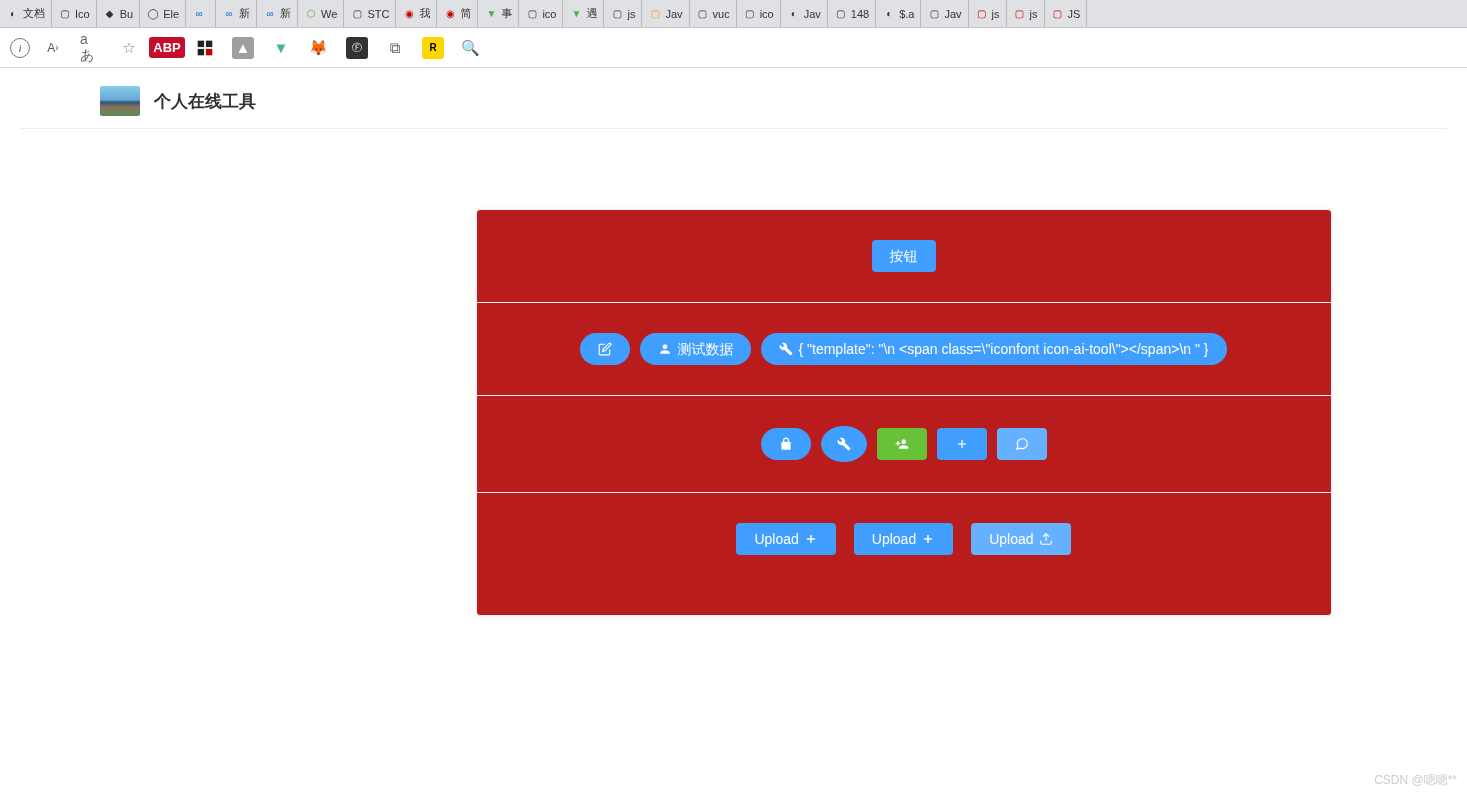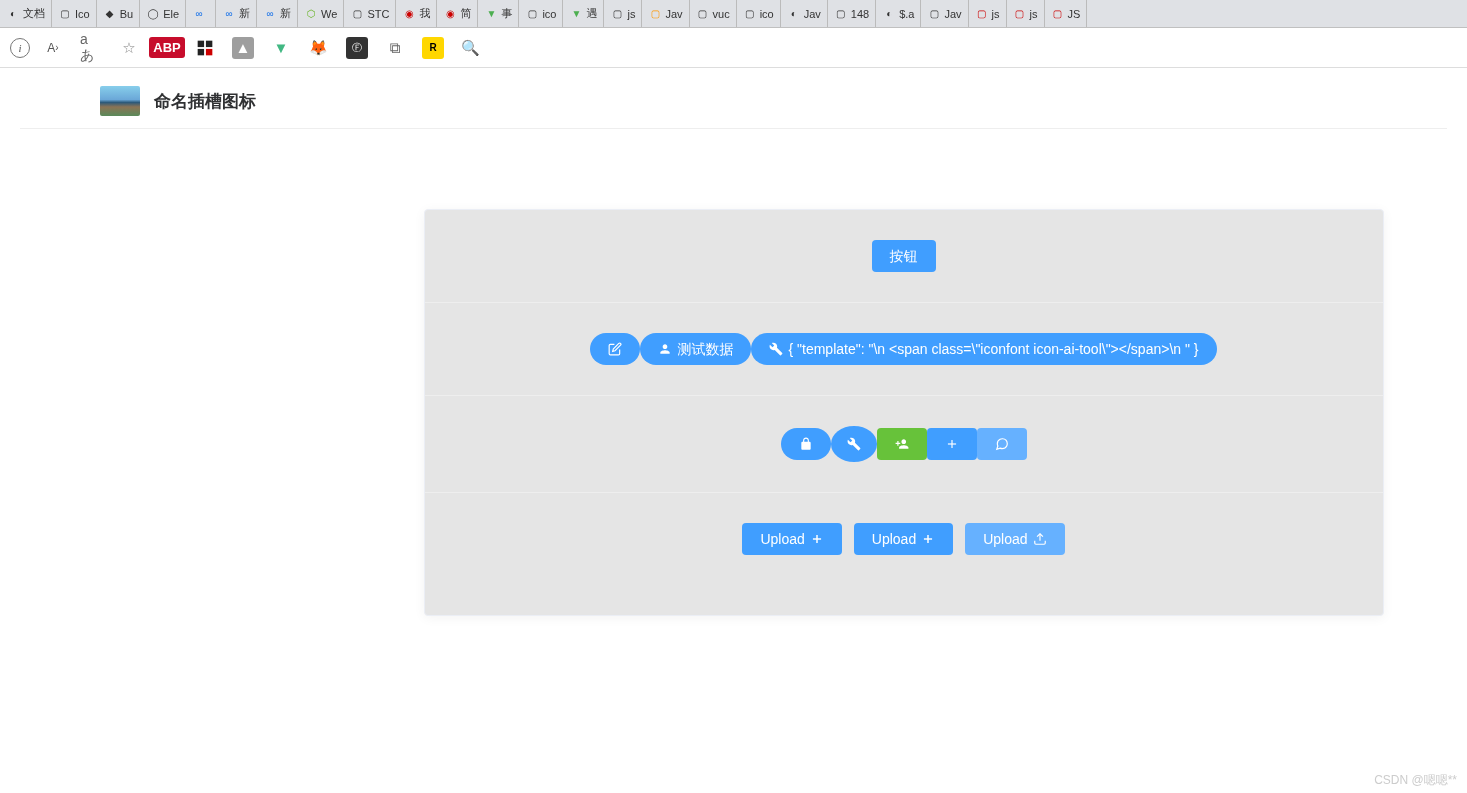--- a/index.html
+++ b/index.html
@@ -118,22 +118,22 @@
     }
     
     .main-wrap {
       display: flex;
       justify-content: center;
       margin-top: 80px;
       margin-left: 340px;
     }
     
     .card {
-      width: 960px;
-      background: #e5e5e5;
+      width: 856px;
+      background: #b91c1c;
       border: 1px solid #ebeef5;
       border-radius: 4px;
       box-shadow: 0 2px 12px 0 rgba(0,0,0,0.05);
       padding: 0;
     }
     
     .section {
       padding: 30px 30px;
       text-align: center;
       border-bottom: 1px solid #eee;
@@ -153,21 +153,21 @@
       line-height: 1;
     }
     .btn-round { border-radius: 20px; }
     .btn-primary { background: #409eff; color: #fff; }
     .btn-success { background: #67c23a; color: #fff; }
     .btn-light-primary {
       background: #66b1ff;
       color: #fff;
     }
     
-    .btn-group { display: inline-flex; flex-wrap: wrap; justify-content: center; align-items: center; }
+    .btn-group { display: inline-flex; gap: 10px; flex-wrap: wrap; justify-content: center; align-items: center; }
     
     .btn-icon-only {
       padding: 9px 18px;
       min-width: 46px;
     }
     
     .btn svg { width: 14px; height: 14px; }
     .btn .icon-left { margin-right: 5px; }
     .btn .icon-right { margin-left: 5px; }
     
@@ -310,21 +310,21 @@
     <span class="tb-icon" style="color:#666">⧉</span>
     <span class="tb-icon" style="background:#ffd700;border-radius:3px;font-size:10px;font-weight:bold">R</span>
     <span class="tb-icon" style="color:#0078d4">🔍</span>
   </div>
 </div>
 
 <div class="page">
 
   <div class="header">
     <div class="logo"></div>
-    <div class="header-title">命名插槽图标</div>
+    <div class="header-title">个人在线工具</div>
   </div>
 
   <div class="main-wrap">
     <div class="card">
 
       <div class="section">
         <button class="btn btn-primary">按钮</button>
       </div>
 
       <div class="section">
@@ -376,21 +376,21 @@
           <button class="btn btn-light-primary btn-icon-only">
             <svg viewBox="0 0 24 24" fill="none" stroke="#fff" stroke-width="2">
                 <path d="M21 11.5a8.38 8.38 0 0 1-.9 3.8 8.5 8.5 0 0 1-7.6 4.7 8.38 8.38 0 0 1-3.8-.9L3 21l1.9-5.7a8.38 8.38 0 0 1-.9-3.8 8.5 8.5 0 0 1 4.7-7.6 8.38 8.38 0 0 1 3.8-.9h.5a8.48 8.48 0 0 1 8 8v.5z"></path>
               </svg>
           </button>
         </div>
       </div>
 
 
       <div class="section" style="padding-bottom:60px">
-        <div class="btn-group" style="gap:12px">
+        <div class="btn-group" style="gap:18px">
           <button class="btn btn-primary">
             <span>Upload</span>
             <svg class="icon-right" viewBox="0 0 24 24" fill="none" stroke="#fff" stroke-width="2.5">
                 <line x1="12" y1="5" x2="12" y2="19"></line>
                 <line x1="5" y1="12" x2="19" y2="12"></line>
               </svg>
           </button>
           <button class="btn btn-primary">
             <span>Upload</span>
             <svg class="icon-right" viewBox="0 0 24 24" fill="none" stroke="#fff" stroke-width="2.5">

